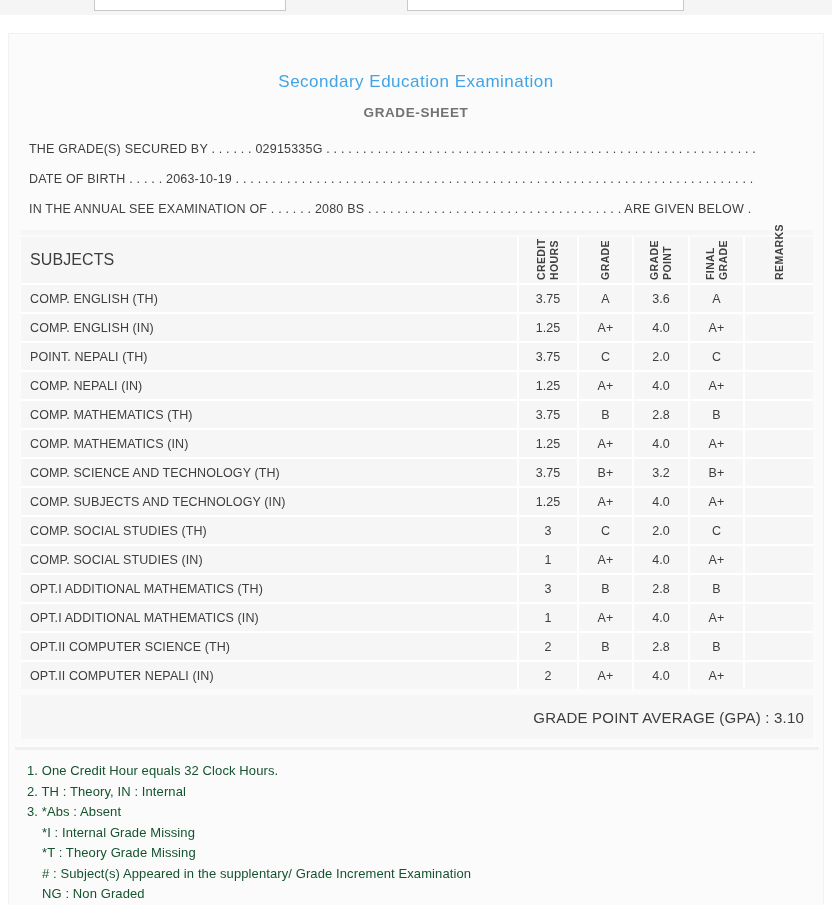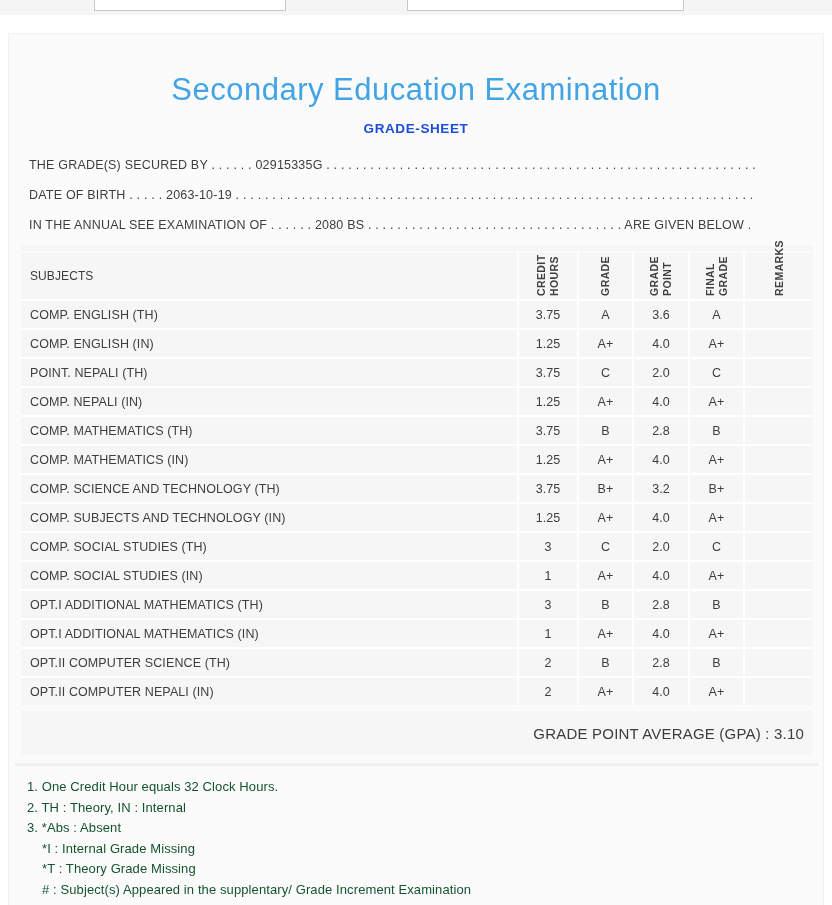--- a/index.html
+++ b/index.html
@@ -10,38 +10,38 @@
   .topbar { position:relative; width:832px; height:15px; background:#f5f5f5; overflow:hidden; }
   .topbar input { position:absolute; top:-12px; height:23px; background:#ffffff;
     border:1px solid #c9c9c9; outline:none; font-size:12px; padding:0 6px; color:#3d3d3d; }
   .tb-input1 { left:94px; width:192px; }
   .tb-input2 { left:407px; width:277px; }
 
   
   .panel { position:absolute; left:8px; top:33px; width:816px; height:880px;
     background:#fbfbfb; border:1px solid #f1f1f1; padding:38px 6px 0 6px; }
 
-  .title { text-align:center; color:#42a4e6; font-size:31px; letter-spacing:0.5px; font-weight:400; }
-  .subtitle { text-align:center; color:#1d4ed8; font-size:13.5px; font-weight:bold;
+  .title { text-align:center; color:#42a4e6; font-size:17px; letter-spacing:0.5px; font-weight:400; }
+  .subtitle { text-align:center; color:#737373; font-size:13.5px; font-weight:bold;
     letter-spacing:0.6px; margin-top:13px; }
 
   .info-lines { margin:14px 0 0 14px; width:726px; }
   .info-line { white-space:nowrap; overflow:hidden; font-size:12.5px; color:#3e3e3e;
     line-height:30px; letter-spacing:0.2px; }
 
   
   .table-wrap { margin:6px 0 0 6px; width:792px; }
   .table-topstrip { height:5px; background:#f6f6f6; margin-bottom:2px; }
   .grid { display:grid; grid-template-columns:1fr 58px 53px 54px 53px 68px;
     grid-template-rows:46px; grid-auto-rows:27px; gap:2px; background:#ffffff; }
   .cell { background:#f6f6f6; display:flex; align-items:center; font-size:12.5px;
     color:#3e3e3e; letter-spacing:0.1px; }
   .cell.sub { justify-content:flex-start; padding-left:9px; }
   .cell.num { justify-content:center; }
-  .th-sub { font-size:12px; color:#3d3d3d; }
+  .th-sub { font-size:16px; color:#3d3d3d; }
   .th-v { justify-content:center; align-items:flex-end; overflow:visible; }
   .th-v span { display:inline-block; writing-mode:vertical-rl; transform:rotate(180deg);
     font-size:10.5px; font-weight:bold; color:#404040; letter-spacing:0.4px;
     line-height:13px; text-align:left; margin-bottom:3px; }
   .th-v span.wrap2 { height:44px; }
   .th-v span.nowrap { white-space:nowrap; }
 
   .gpa-band { margin:6px 0 0 6px; width:792px; height:44px; background:#f6f6f6;
     display:flex; align-items:center; justify-content:flex-end; padding-right:9px;
     font-size:15px; color:#3d3d3d; letter-spacing:0.2px; }

